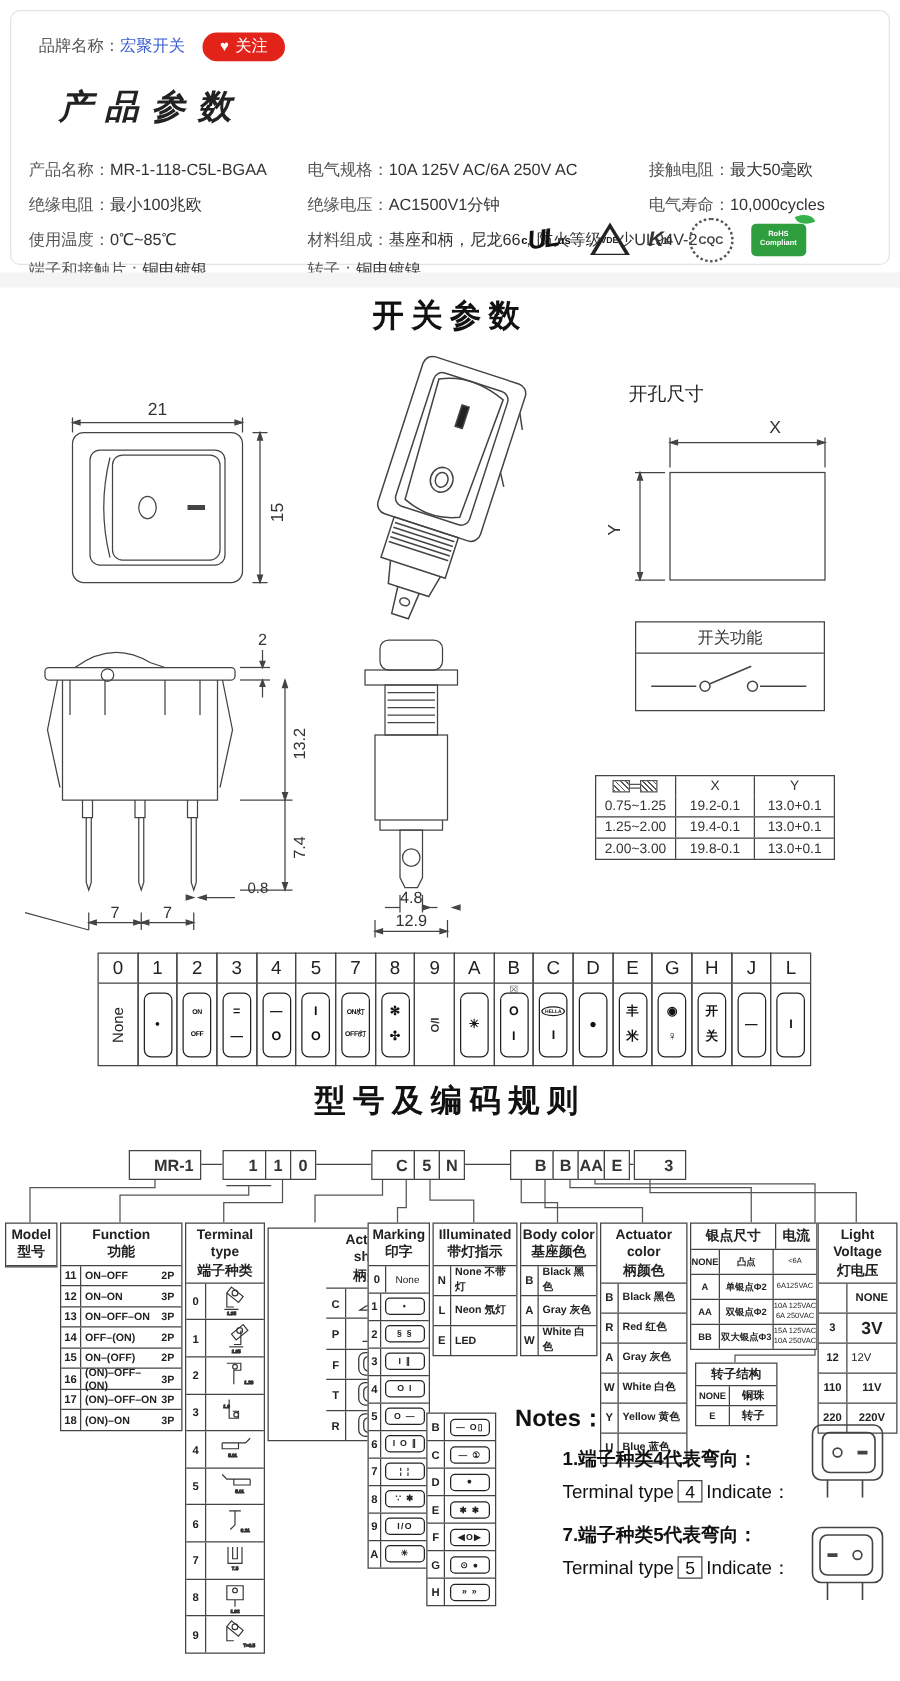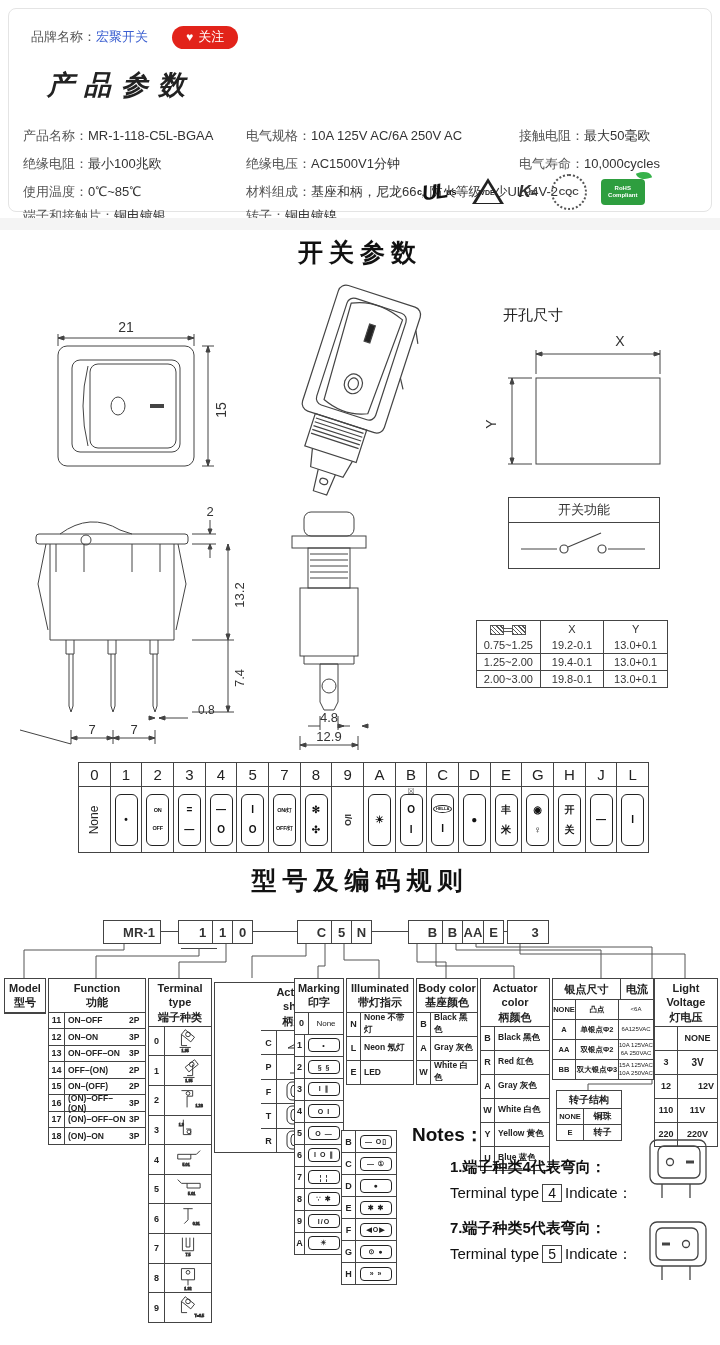--- a/index.html
+++ b/index.html
@@ -3,21 +3,21 @@
 <meta charset="utf-8">
 <style>
   html,body{margin:0;padding:0;background:#fff;}
   .page{position:relative;width:720px;height:1345px;background:#fff;overflow:hidden;
         font-family:"Liberation Sans",sans-serif;color:#333;}
   
   .card{position:absolute;left:8px;top:8px;width:702px;height:202px;background:#fff;
         border:1px solid #e4e4e4;border-radius:8px;}
   .brand-row{position:absolute;left:22px;top:16px;height:24px;display:flex;align-items:center;font-size:13px;}
   .brand-label{color:#555;}
-  .brand-link{color:#3b5fd0;text-decoration:none;margin-right:24px;}
+  .brand-link{color:#3b5fd0;text-decoration:none;margin-right:14px;}
   .follow-btn{display:inline-flex;align-items:center;gap:5px;background:#e2231a;color:#fff;border:none;
         border-radius:12px;height:23px;padding:0 14px;font-size:13px;cursor:pointer;font-family:inherit;}
   .follow-btn .heart{font-size:12px;line-height:1;}
   .pp-title{position:absolute;left:38px;top:58px;margin:0;font-family:"Liberation Serif",serif;
         font-style:italic;font-weight:bold;font-size:27px;letter-spacing:10px;color:#222;}
   .spec-item{position:absolute;font-size:13px;white-space:nowrap;}
   .spec-item .lb{color:#555;}
   .spec-item .vl{color:#333;}
   
   .certs{position:absolute;left:408px;top:162px;width:280px;height:42px;display:flex;align-items:center;gap:14px;}
@@ -900,25 +900,25 @@
           <div>Light Voltage</div>
           <div>灯电压</div>
         </div>
         <div class="rows">
           <div class="t-row" style="height: 23px;">
             <span class="c-code" style="width: 22px;"></span>
             <span class="c-label" style="text-align: center; font-weight: bold; font-size: 9px;">NONE</span>
           </div>
           <div class="t-row" style="height: 23px;">
             <span class="c-code" style="width: 22px;">3</span>
-            <span class="c-label" style="text-align: center; font-weight: bold; font-size: 10px;">3V</span>
+            <span class="c-label" style="text-align: center; font-weight: bold; font-size: 14px;">3V</span>
           </div>
           <div class="t-row" style="height: 23px;">
             <span class="c-code" style="width: 22px;">12</span>
-            <span class="c-label" style="text-align: right; font-weight: bold; font-size: 9px;">12V</span>
+            <span class="c-label" style="text-align: left; font-weight: normal; font-size: 9px;">12V</span>
           </div>
           <div class="t-row" style="height: 23px;">
             <span class="c-code" style="width: 22px;">110</span>
             <span class="c-label" style="text-align: center; font-weight: bold; font-size: 9px;">11V</span>
           </div>
           <div class="t-row" style="height: 23px;">
             <span class="c-code" style="width: 22px;">220</span>
             <span class="c-label" style="text-align: center; font-weight: bold; font-size: 9px;">220V</span>
           </div>
         </div>

